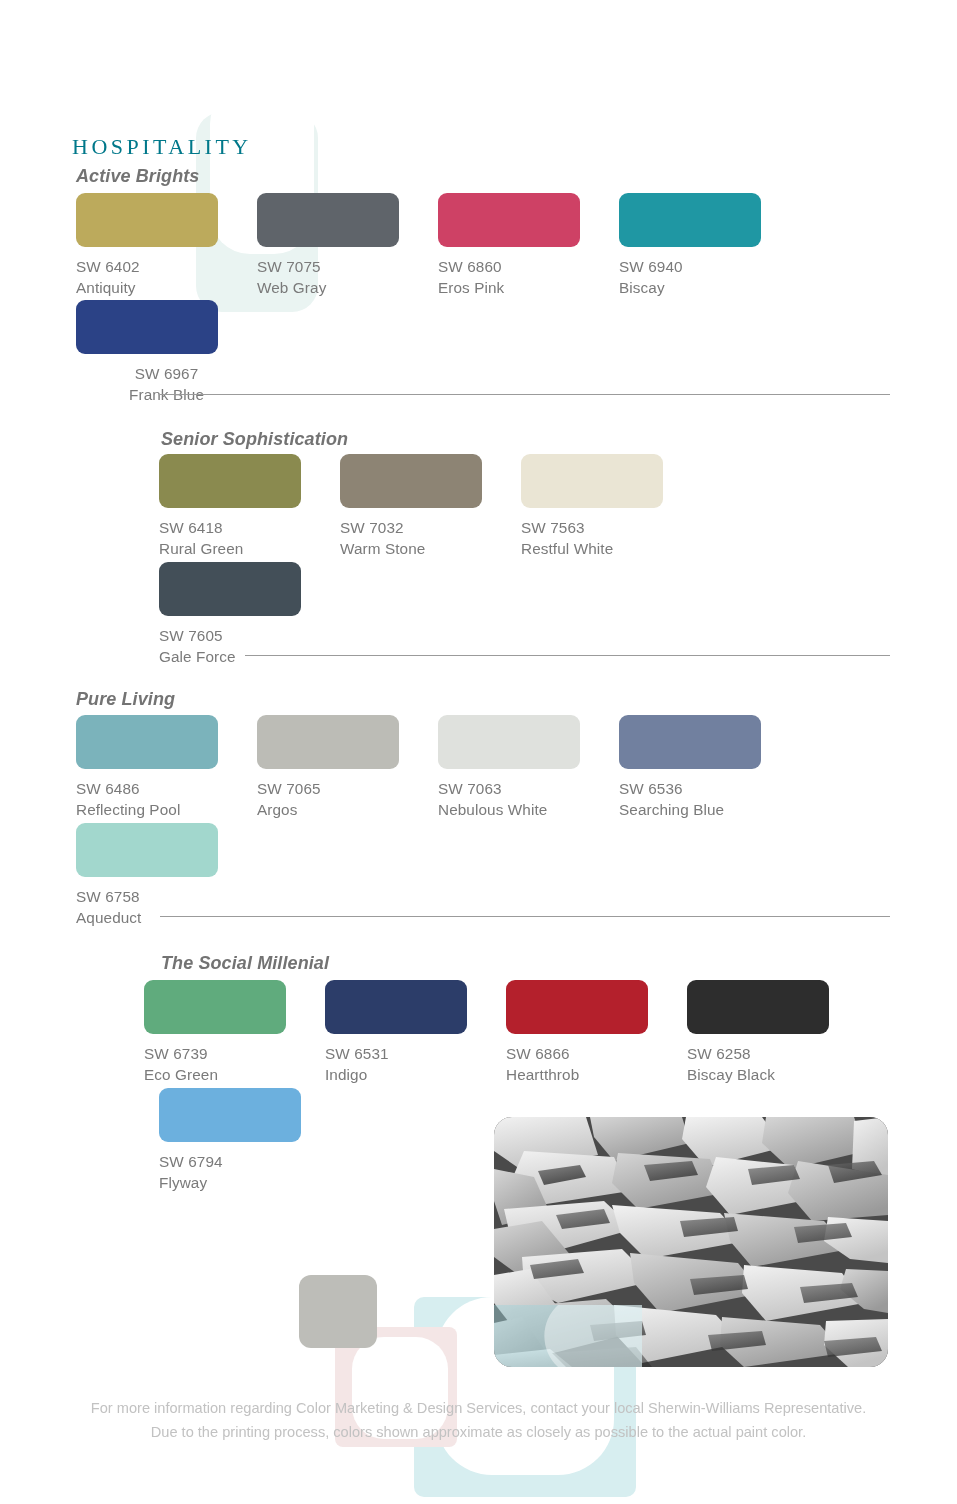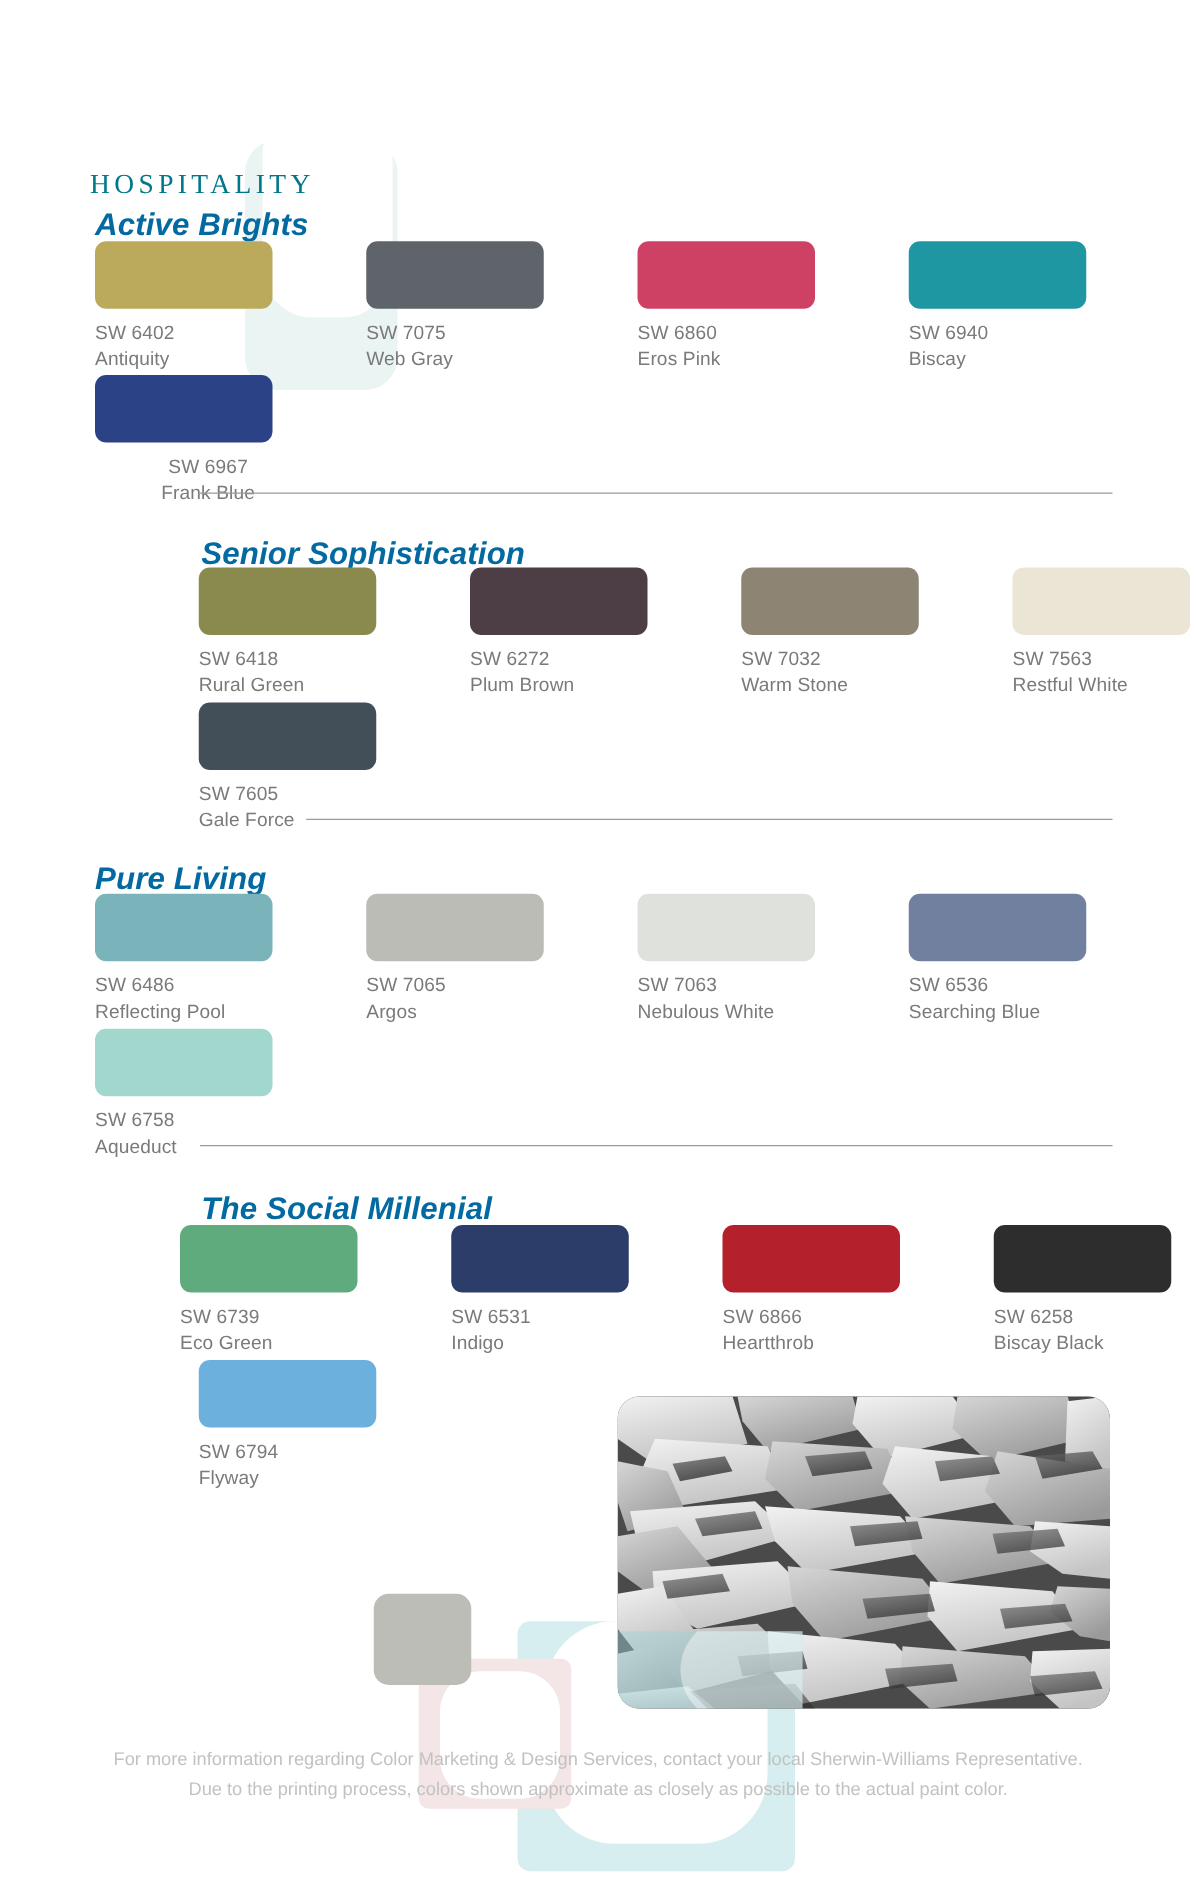--- a/index.html
+++ b/index.html
@@ -106,30 +106,29 @@
   }
   .page-title::first-letter { font-size: 31px; }
 
   
   .section { position: absolute; }
 
   .section-title {
     font-family: "Liberation Sans", sans-serif;
     font-style: italic;
     font-weight: bold;
-    font-size: 25px;
-    color: #0369a1;
+    font-size: 18px;
+    color: #737373;
     white-space: nowrap;
     letter-spacing: 0.1px;
   }
 
   .swatch-row {
     position: absolute;
     display: flex;
-    gap: 36px;
   }
 
   .swatch-cell {
     width: 181px;
     flex: 0 0 181px;
   }
 
   .swatch-chip {
     width: 142px;
     height: 54px;
@@ -231,25 +230,20 @@
 
   <div class="section" style="left:161px; top:429px;">
     <div class="section-title">Senior Sophistication</div>
   </div>
 
   <div class="swatch-row" style="left:159px; top:454px;">
     <div class="swatch-cell">
       <div class="swatch-chip" style="background:#8a8a4f"></div>
       <div class="swatch-code">SW 6418</div>
       <div class="swatch-name">Rural Green</div>
-    </div>
-    <div class="swatch-cell">
-      <div class="swatch-chip" style="background:#4c3e44"></div>
-      <div class="swatch-code">SW 6272</div>
-      <div class="swatch-name">Plum Brown</div>
     </div>
     <div class="swatch-cell">
       <div class="swatch-chip" style="background:#8d8474"></div>
       <div class="swatch-code">SW 7032</div>
       <div class="swatch-name">Warm Stone</div>
     </div>
     <div class="swatch-cell">
       <div class="swatch-chip" style="background:#eae5d4"></div>
       <div class="swatch-code">SW 7563</div>
       <div class="swatch-name">Restful White</div>

